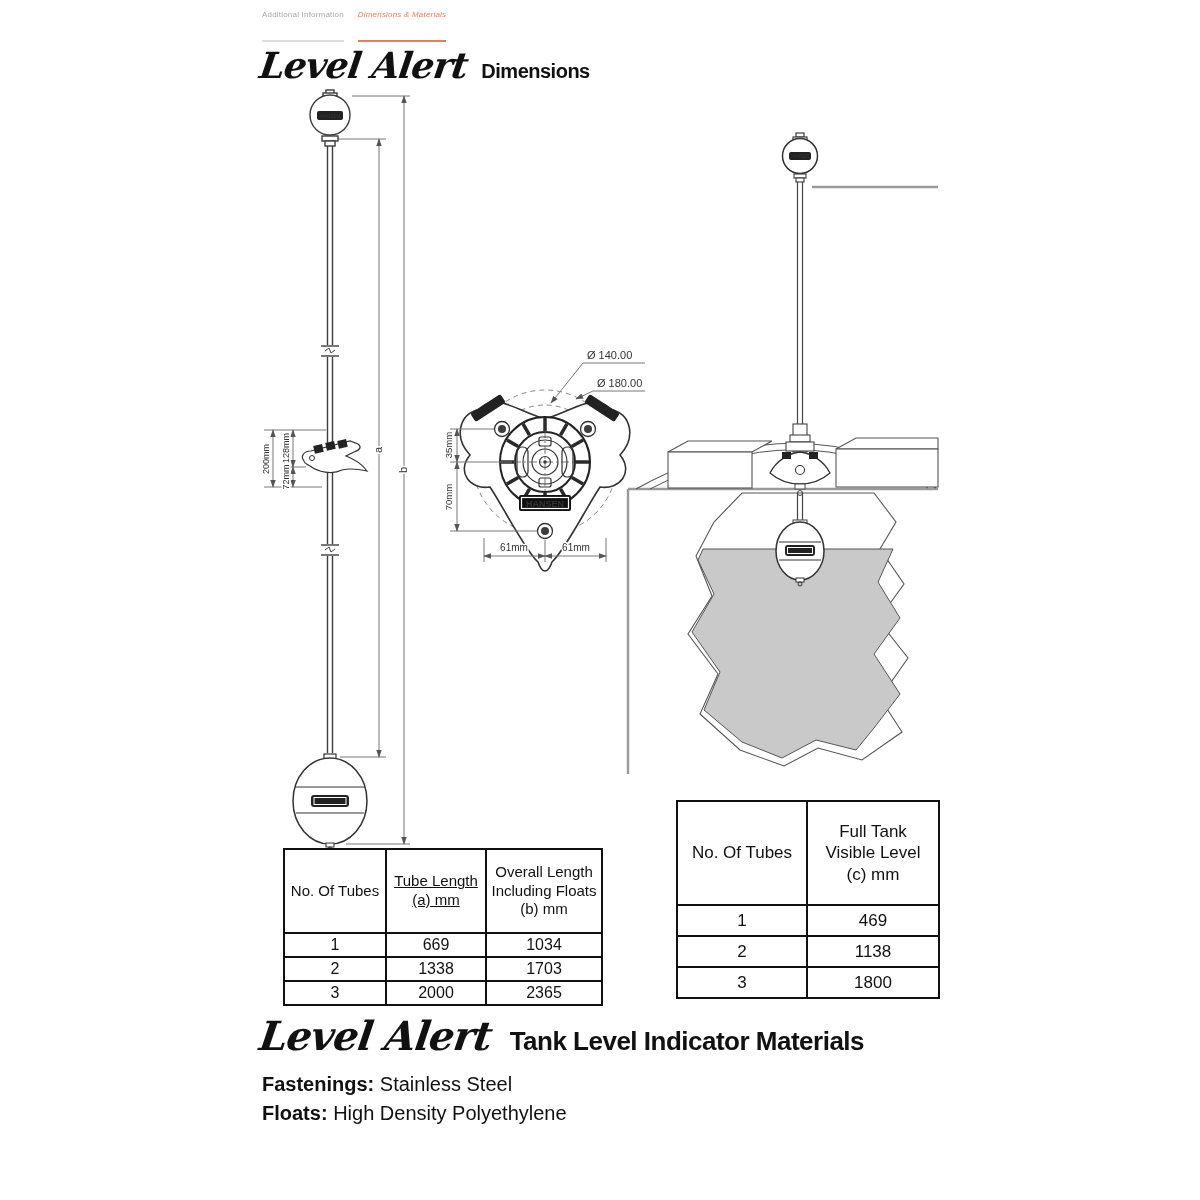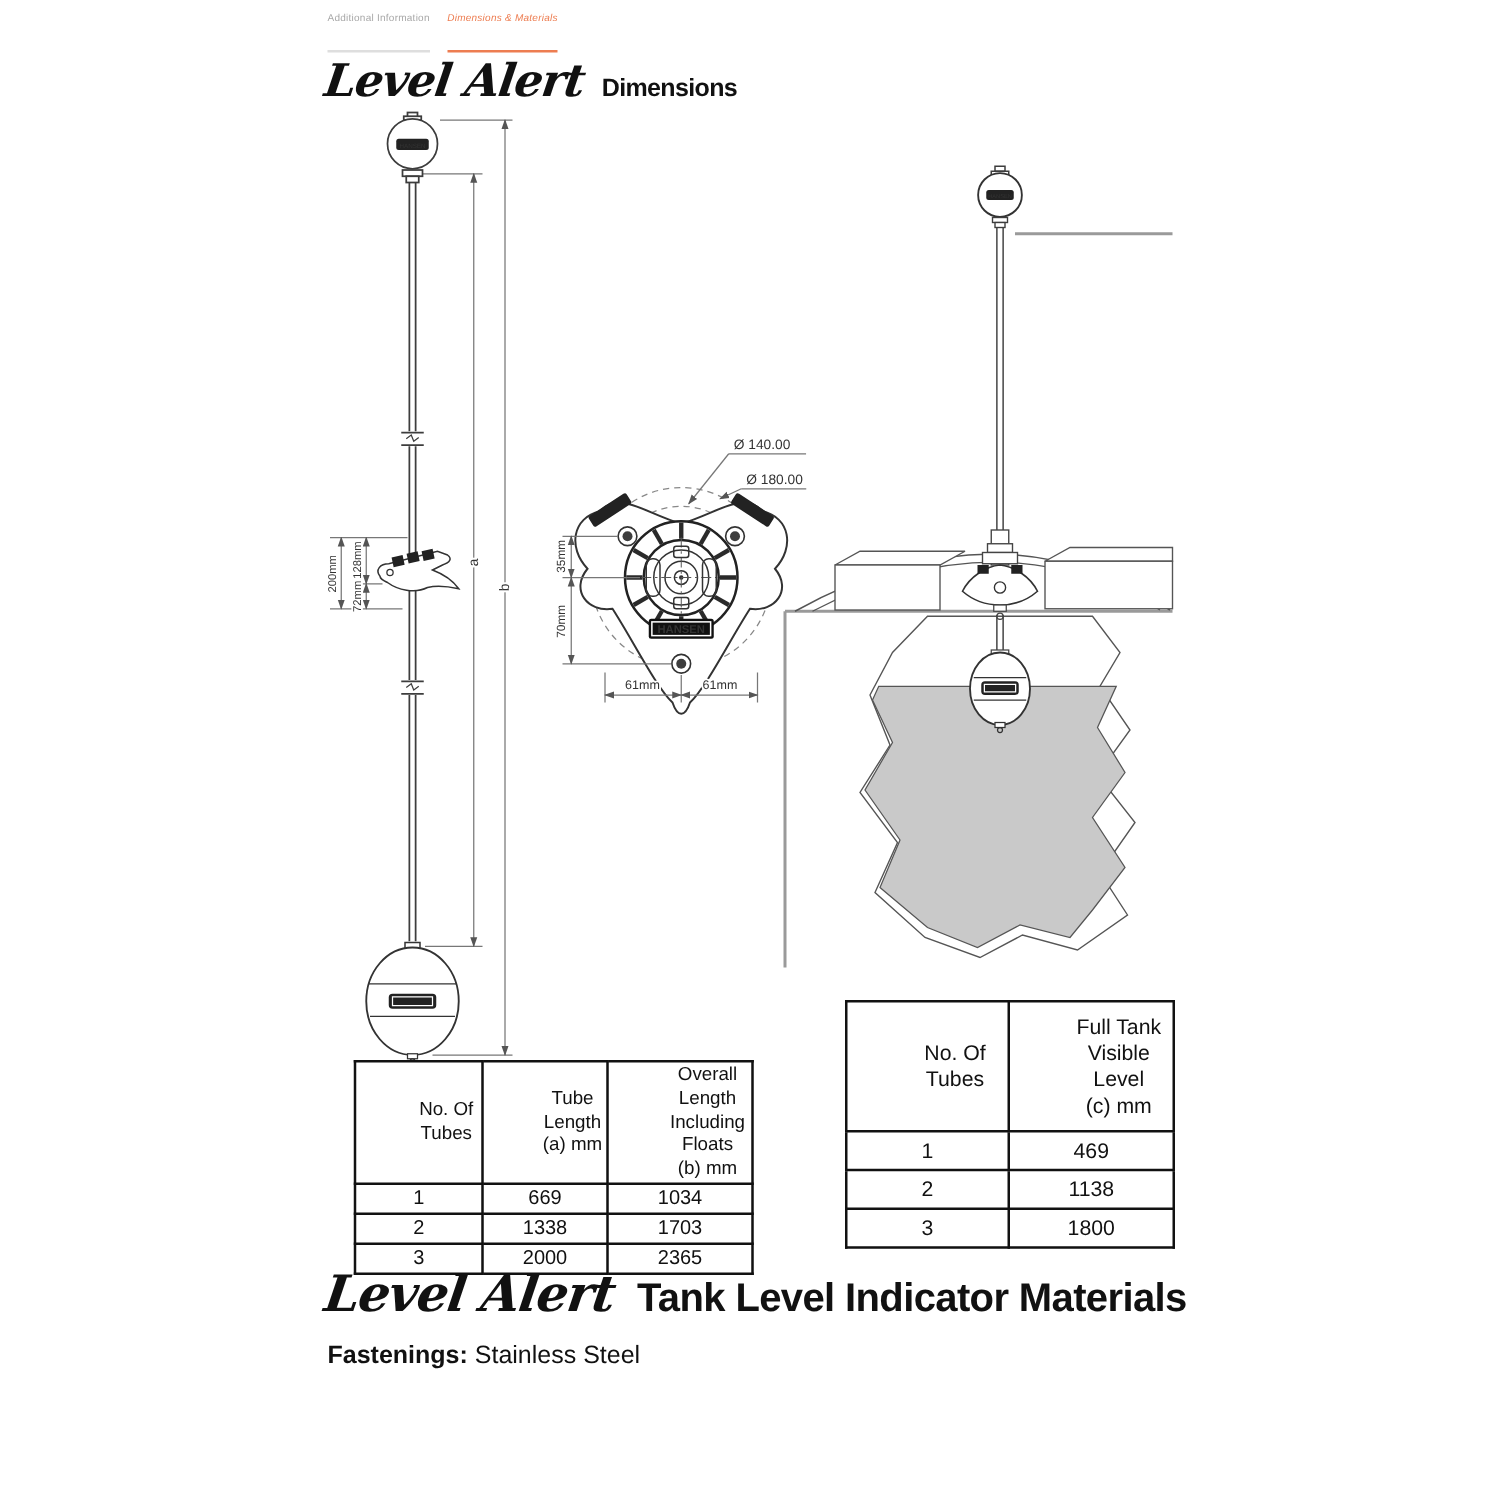--- a/index.html
+++ b/index.html
@@ -18,33 +18,33 @@
 
   
   .title{position:absolute;left:260px;top:44px;display:flex;align-items:baseline;gap:14px;}
   .script{font-family:"DejaVu Serif",serif;font-style:italic;font-weight:700;
           transform:skewX(-8deg);letter-spacing:-1px;display:inline-block;}
   .title .script{font-size:36px;}
   .title .plain{font-size:20px;font-weight:700;letter-spacing:-.5px;}
 
   .mat-head{position:absolute;left:260px;top:1012px;display:flex;align-items:baseline;gap:18px;}
   .mat-head .script{font-size:40px;}
-  .mat-head .plain{font-size:32px;font-weight:700;letter-spacing:-.5px;}
+  .mat-head .plain{font-size:26px;font-weight:700;letter-spacing:-.5px;}
 
   .materials{position:absolute;left:262px;top:1070px;font-size:20px;line-height:29px;}
   .materials .row b{font-weight:700;}
 
   
   table{border-collapse:collapse;position:absolute;background:#fff;}
   th,td{border:2px solid #111;text-align:center;vertical-align:middle;color:#111;font-weight:400;}
-  th span{display:block;line-height:1.25;margin-left:44px;}
+  th span{display:block;line-height:1.25;}
   .t1{left:283px;top:848px;}
   .t1 th{height:80px;font-size:15px;}
   .t1 td{height:20px;font-size:16px;}
-  .t1 .c1{width:98px;}.t1 .c2{width:96px;}.t1 .c3{width:112px;}
+  .t1 .c1{width:98px;}.t1 .c2{width:96px;text-decoration:underline;}.t1 .c3{width:112px;}
   .t2{left:676px;top:800px;}
   .t2 th{height:100px;font-size:17px;}
   .t2 td{height:27px;font-size:17px;}
   .t2 .c1{width:126px;}.t2 .c2{width:128px;}
 
   svg{position:absolute;}
   svg text{font-family:"Liberation Sans",sans-serif;fill:#333;}
   .halo{paint-order:stroke;stroke:#fff;stroke-width:3px;}
 </style>
 </head>
@@ -363,15 +363,19 @@
   <div class="mat-head">
     <span class="script">Level Alert</span>
     <span class="plain">Tank Level Indicator Materials</span>
   </div>
 
   <div class="materials">
     <div class="row">
       <b>Fastenings:</b>
       <span>Stainless Steel</span>
     </div>
+    <div class="row">
+      <b>Floats:</b>
+      <span>High Density Polyethylene</span>
+    </div>
   </div>
 
 </div>
 
 </body></html>

